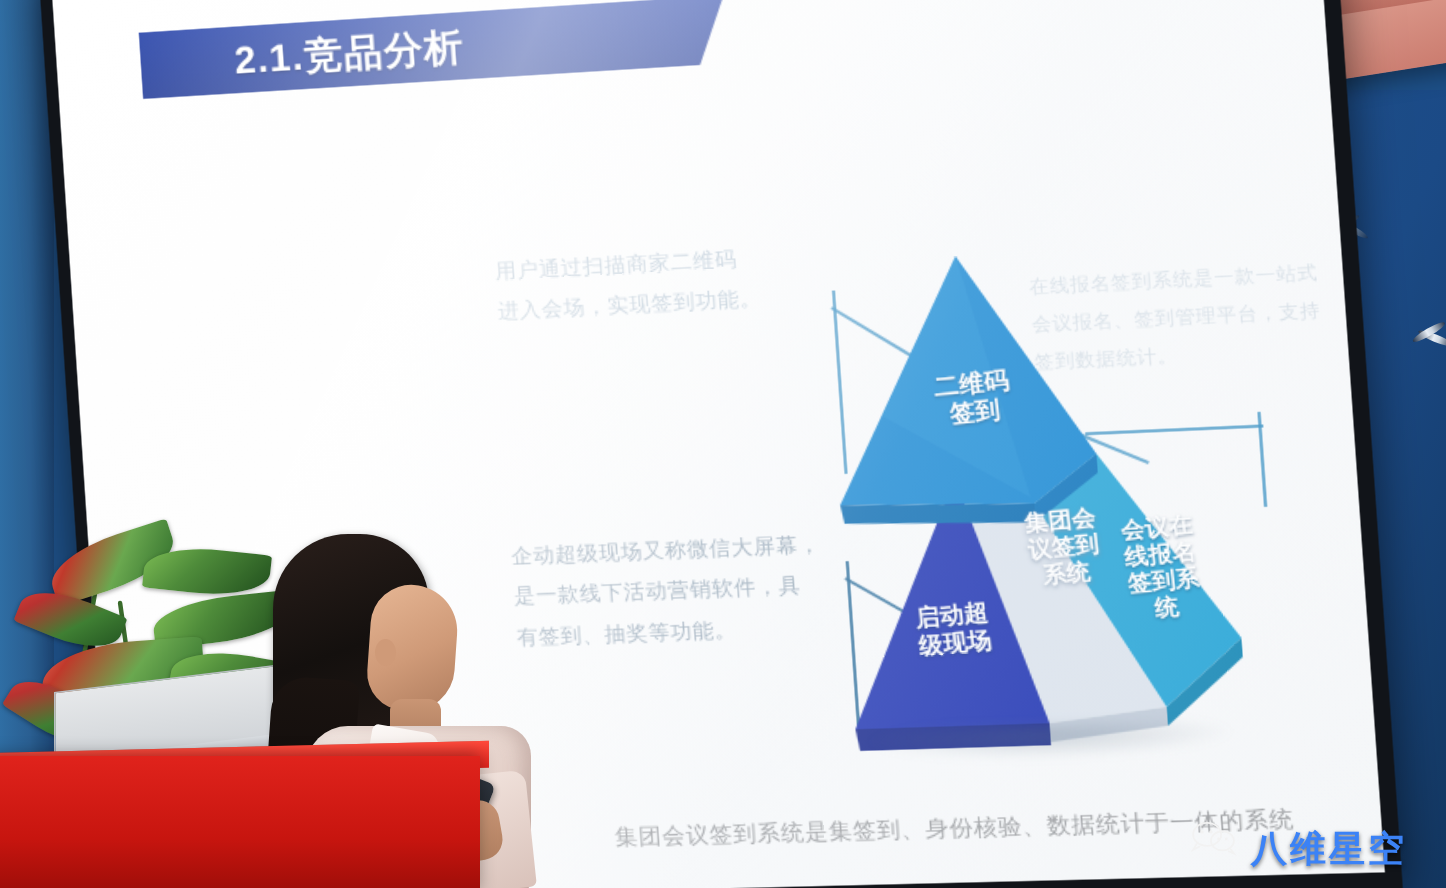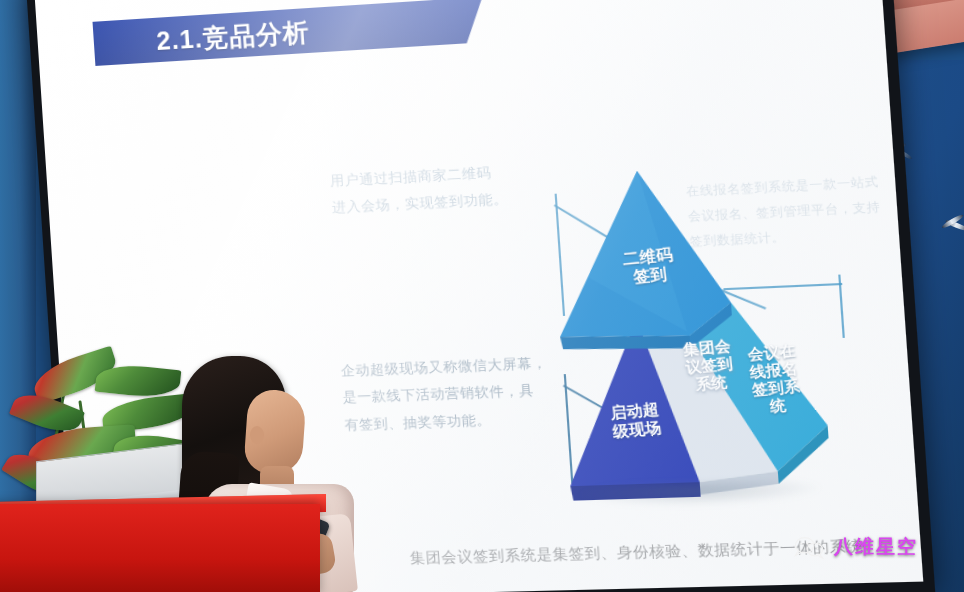--- a/index.html
+++ b/index.html
@@ -232,22 +232,23 @@
   .podium-shadow{
     position:absolute;left:-10px;top:498px;width:336px;height:6px;
     background:rgba(120,10,6,.45);transform:skewY(-1.4deg);
   }
 
   
   .watermark{
     position:absolute;left:792px;top:534px;display:flex;align-items:center;gap:8px;
   }
   .wm-text{
-    color:#d946ef;font-size:19px;font-weight:bold;letter-spacing:2px;
+    color:#3b82f6;font-size:24px;font-weight:bold;letter-spacing:2px;
     text-shadow:0 1px 3px rgba(0,0,0,.55);
+    margin-top:16px;
   }
   .wm-icon{width:34px;height:26px;}
 </style>
 </head>
 <body>
 
 <div id="scene">
 
   <div class="room">
     <div class="wall-left"></div>

